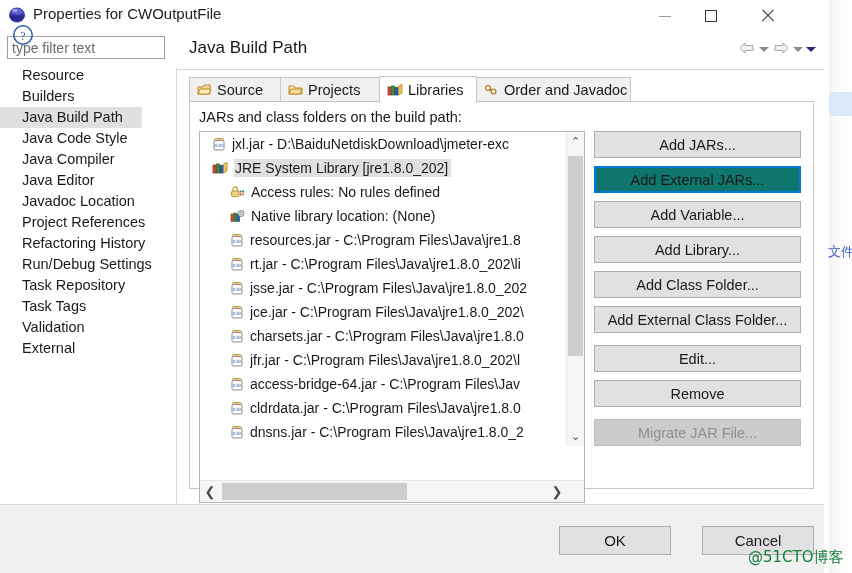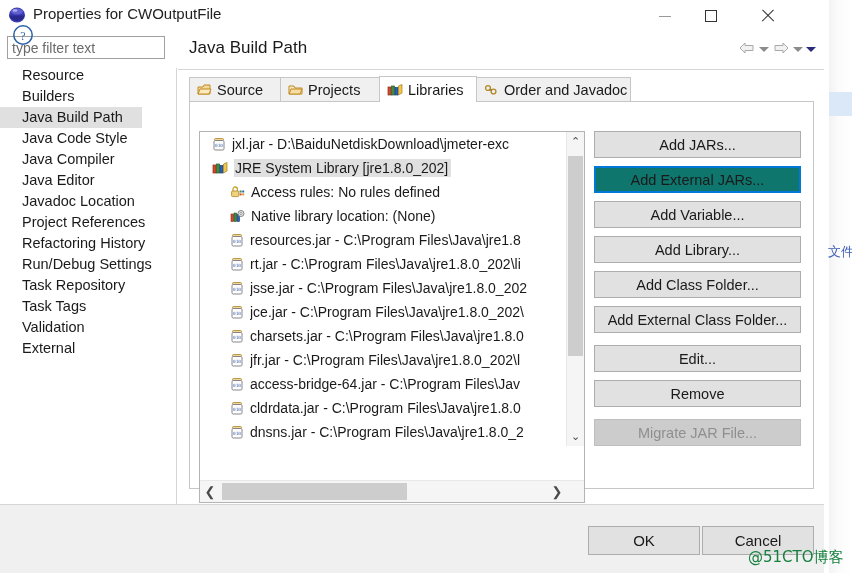--- a/index.html
+++ b/index.html
@@ -365,21 +365,21 @@
   .okbtn {
     position: absolute;
     top: 526px; width: 112px; height: 29px;
     background: #e1e1e1;
     border: 1px solid #adadad;
     box-sizing: border-box;
     font-size: 15px; color: #1a1a1a;
     display: flex; align-items: center; justify-content: center;
     font-family: "Liberation Sans", sans-serif;
   }
-  .okbtn.ok { left: 588px; }
+  .okbtn.ok { left: 559px; }
   .okbtn.cancel { left: 702px; }
 
   .watermark {
     position: absolute;
     left: 748px; top: 548px;
     font-size: 15px;
     color: #15803d;
     font-family: "DejaVu Sans", sans-serif;
     white-space: nowrap;
     pointer-events: none;
@@ -507,20 +507,21 @@
                 <circle cx="4" cy="5" r="2.4" fill="none" stroke="#b58c2b" stroke-width="1.4"></circle>
                 <circle cx="9.5" cy="8.5" r="2.4" fill="none" stroke="#b58c2b" stroke-width="1.4"></circle>
                 <path d="M5.8 6.6 L7.8 7.2" stroke="#8a6a18" stroke-width="1.2"></path>
               </svg>
             </span>
             <span>Order and Javadoc</span>
           </div>
         </div>
 
         <div class="tabpanel">
+          <div class="panel-label">JARs and class folders on the build path:</div>
 
           <div class="treebox">
             <div class="tree-rows">
 
               <div class="trow indent1">
                 <span class="ico">
                   <svg width="14" height="15" viewBox="0 0 14 15">
                     <rect x="2.5" y="1.5" width="9" height="2" rx="1" fill="#f3d89a" stroke="#a8832a" stroke-width="0.8"></rect>
                     <rect x="2" y="3.5" width="10" height="9.5" rx="1.2" fill="#fdfdfd" stroke="#7a7a7a" stroke-width="0.9"></rect>
                     <text x="7" y="10" font-size="4.4" text-anchor="middle" fill="#3a5fa8" font-family="monospace">010</text>

